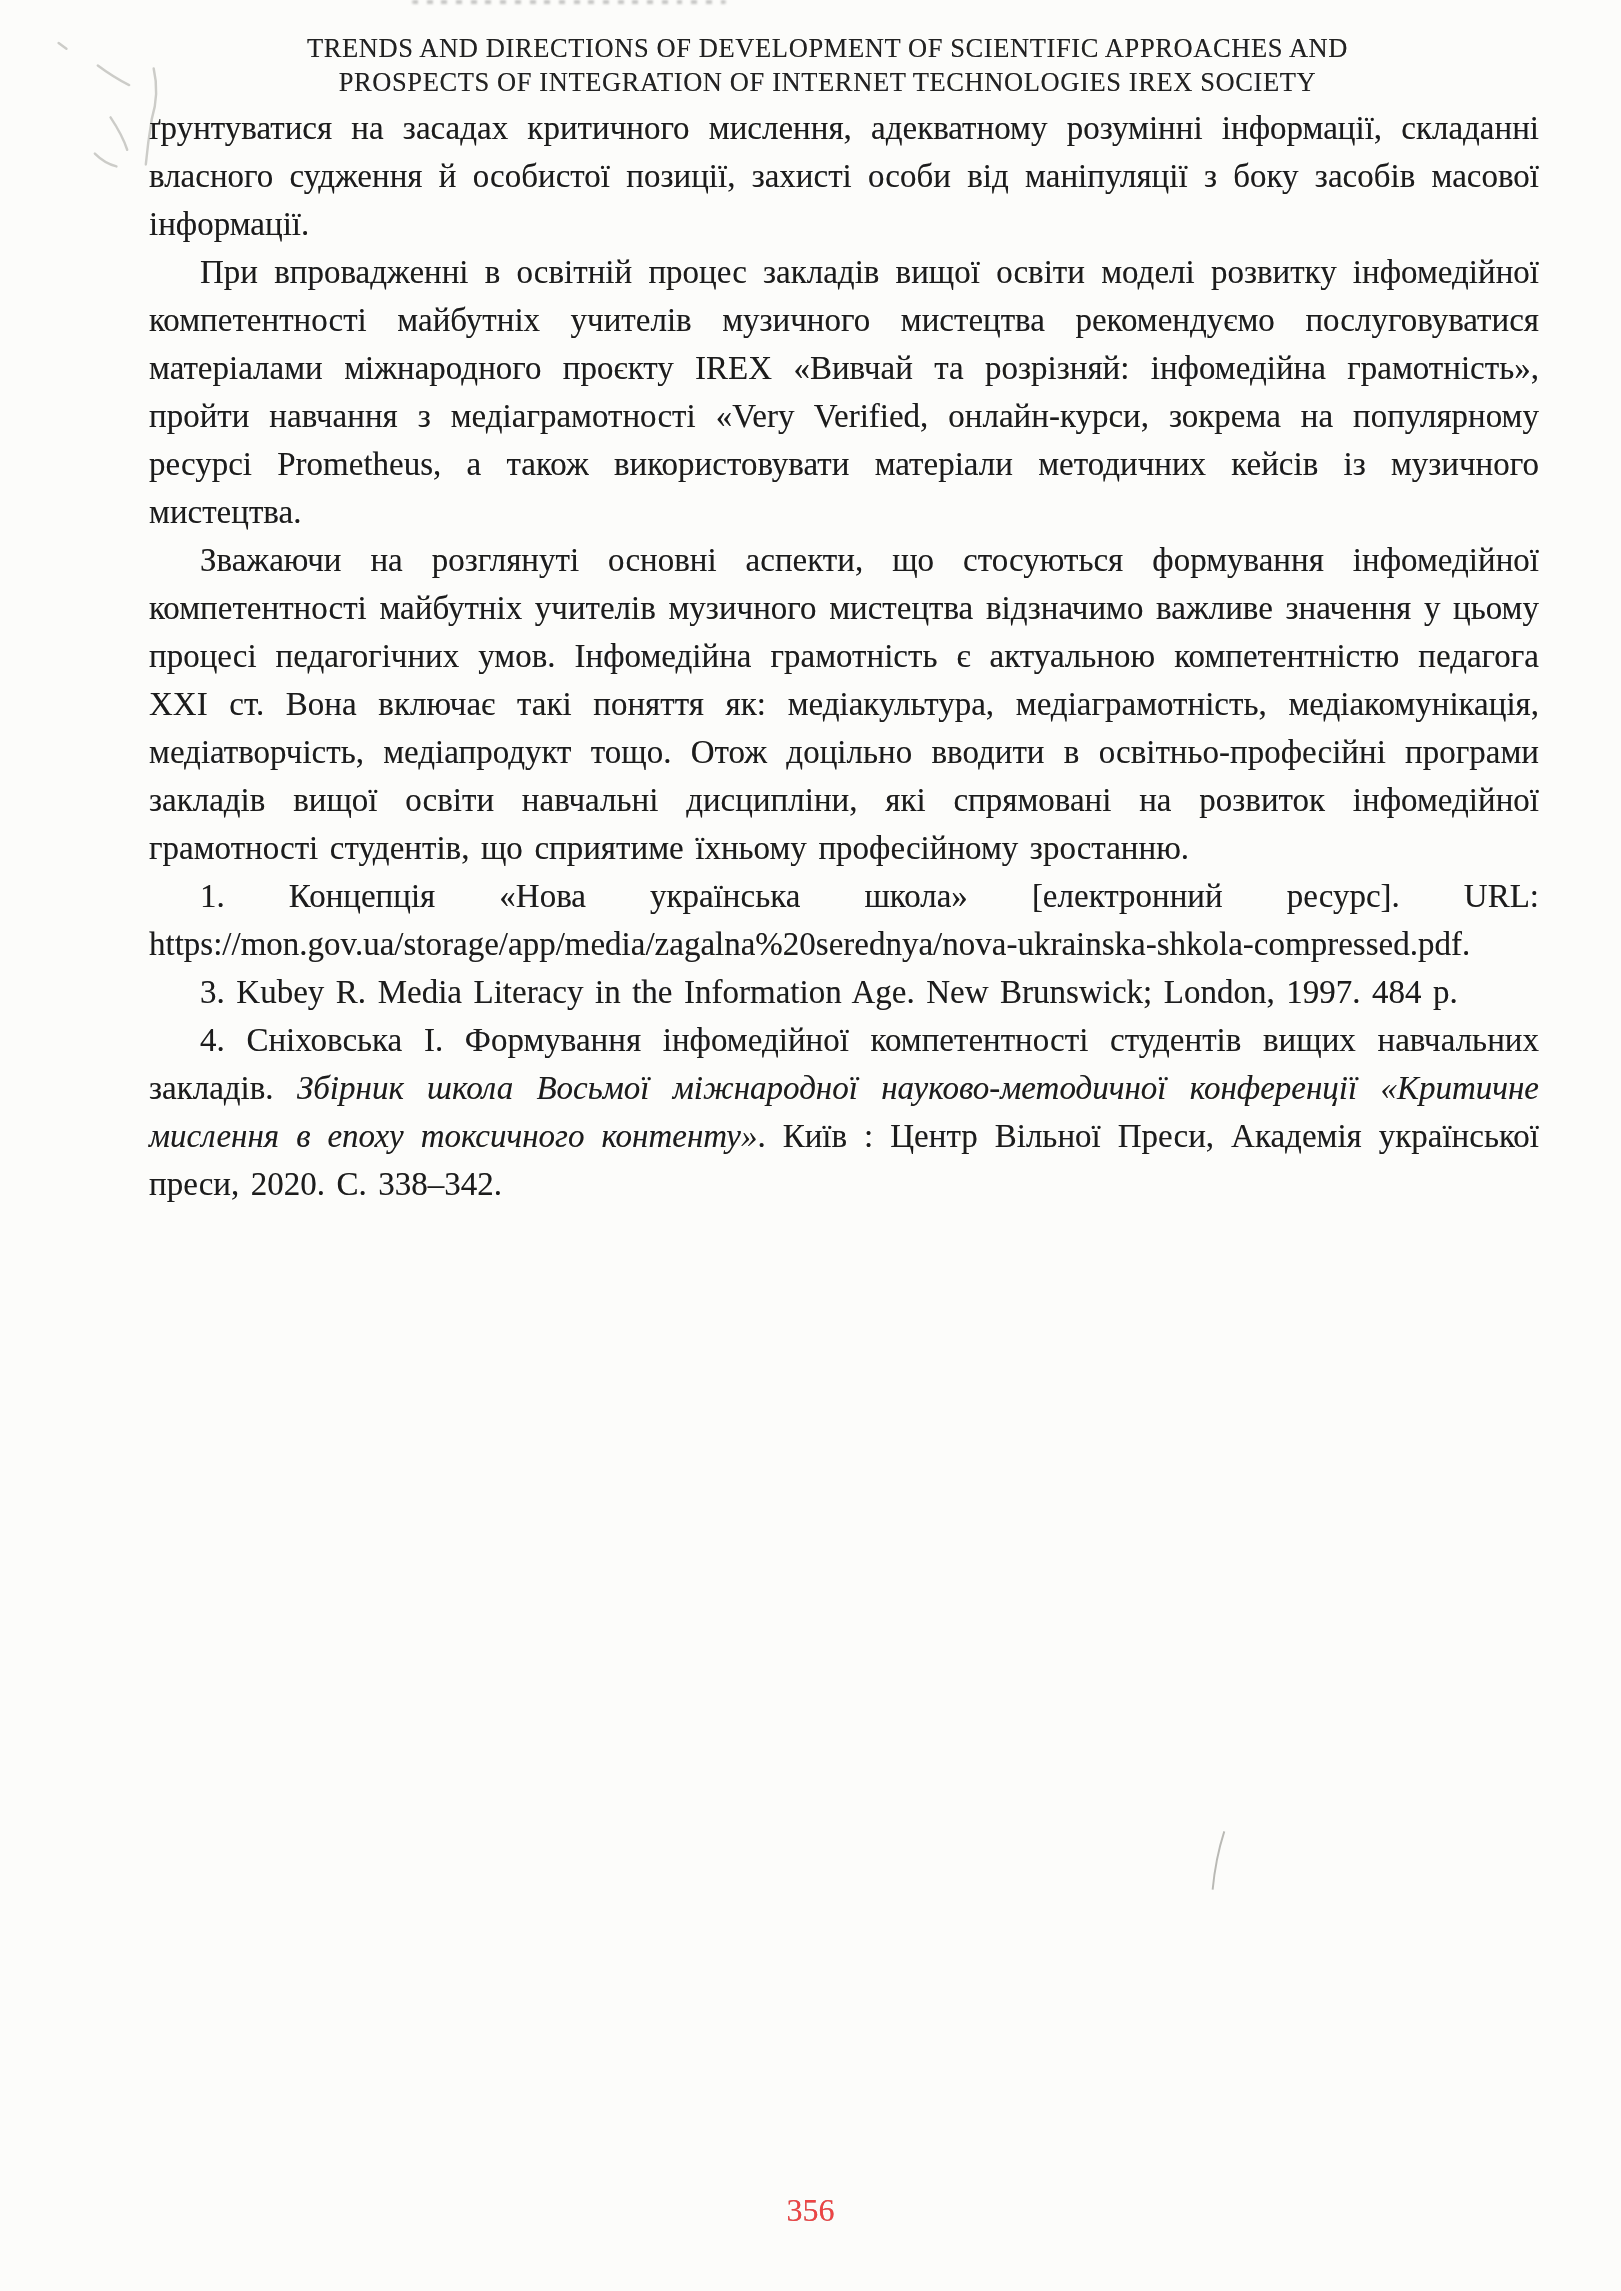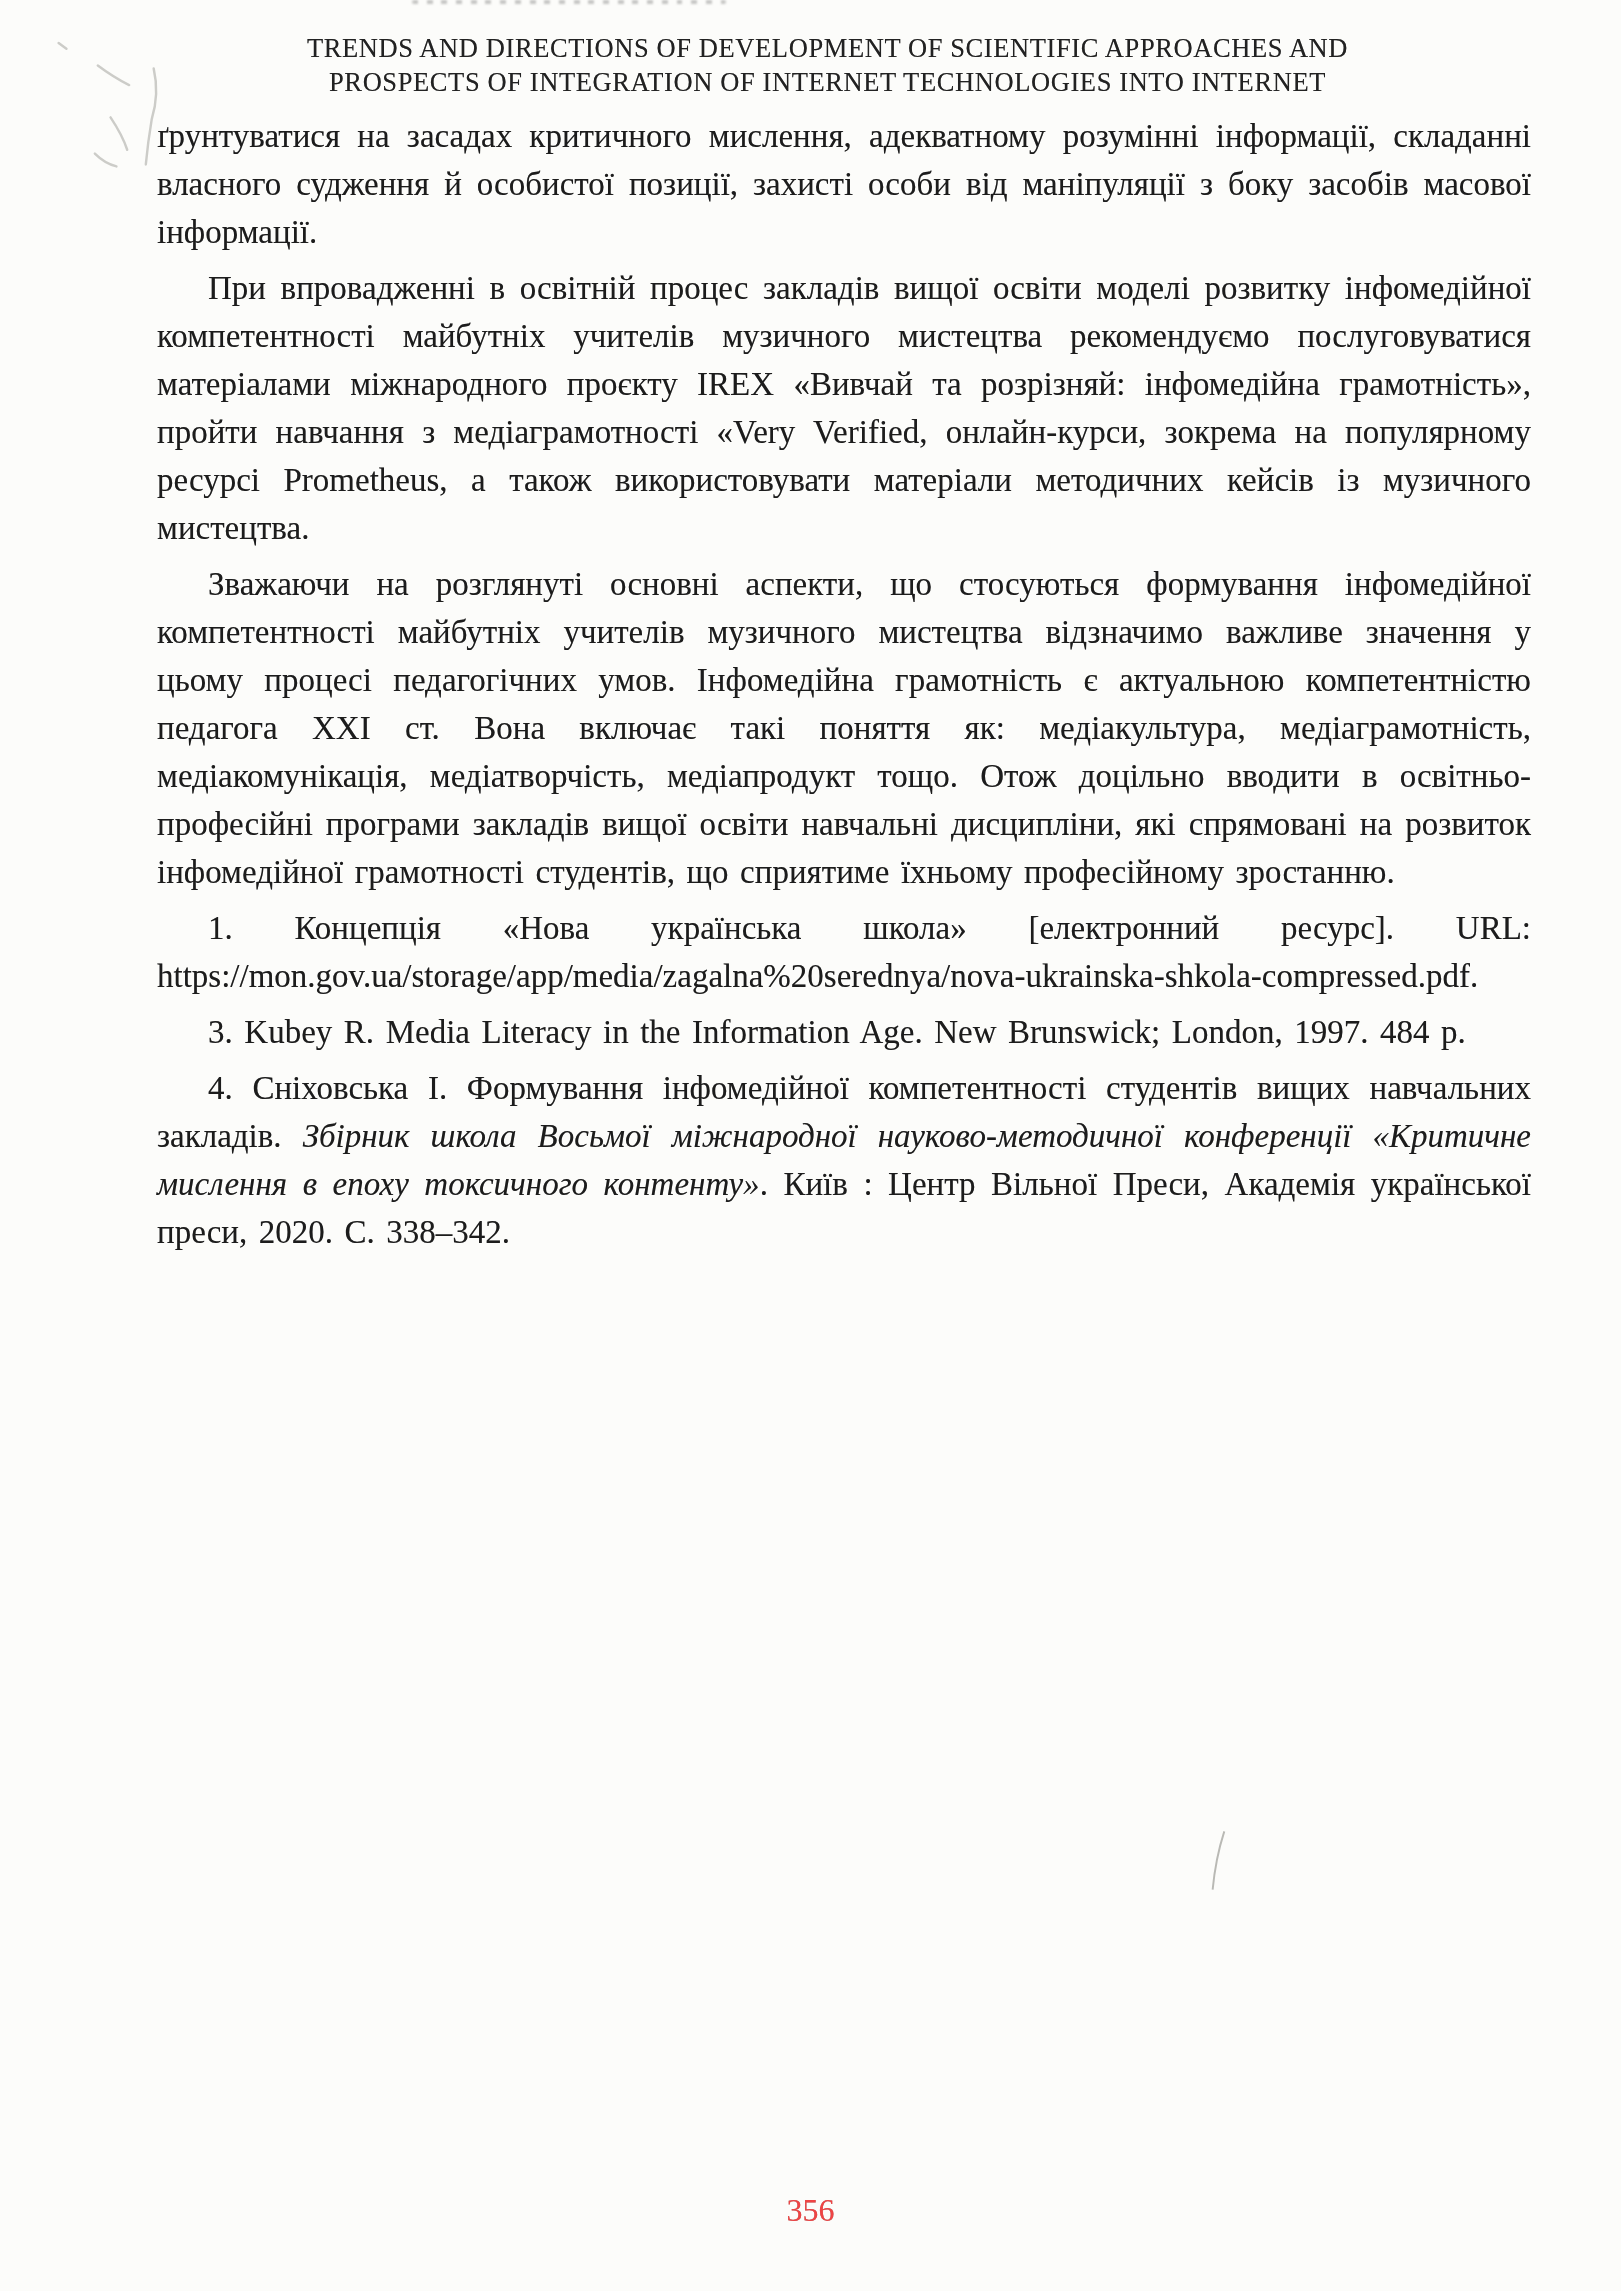--- a/index.html
+++ b/index.html
@@ -29,21 +29,21 @@
     color: #222;
     text-shadow: 0 0 0.5px rgba(30,30,30,0.45);
   }
   .content {
     position: absolute;
     top: 104px;
     left: 149px;
     width: 1390px;
   }
   .par {
-    margin: 8px;
+    margin: 0;
     font-size: 33px;
     line-height: 48px;
     text-align: justify;
     text-indent: 51px;
     word-spacing: 0.10em;
     text-shadow: 0 0 0.5px rgba(25,25,25,0.40);
   }
   .par.first {
     text-indent: 0;
   }
@@ -95,21 +95,21 @@
       <path d="M57,117 q10,10 22,13"></path>
     </g>
   </svg>
 
   <svg class="artifact" style="left:1201px; top:1825px;" width="33" height="73" viewBox="0 0 34 74">
     <path d="M24,6 Q15,34 12,66" fill="none" stroke="#a8a8a3" stroke-width="2" opacity="0.8"></path>
   </svg>
 
   <header class="header">
     <div>TRENDS AND DIRECTIONS OF DEVELOPMENT OF SCIENTIFIC APPROACHES AND</div>
-    <div>PROSPECTS OF INTEGRATION OF INTERNET TECHNOLOGIES INTO INTERNET</div>
+    <div>PROSPECTS OF INTEGRATION OF INTERNET TECHNOLOGIES IREX SOCIETY</div>
   </header>
 
   <main class="content">
     <p class="par first">ґрунтуватися на засадах критичного мислення, адекватному розумінні інформації, складанні власного судження й особистої позиції, захисті особи від маніпуляції з боку засобів масової інформації.</p>
     <p class="par">При впровадженні в освітній процес закладів вищої освіти моделі розвитку інфомедійної компетентності майбутніх учителів музичного мистецтва рекомендуємо послуговуватися матеріалами міжнародного проєкту IREX «Вивчай та розрізняй: інфомедійна грамотність», пройти навчання з медіаграмотності «Very Verified, онлайн-курси, зокрема на популярному ресурсі Prometheus, а також використовувати матеріали методичних кейсів із музичного мистецтва.</p>
     <p class="par">Зважаючи на розглянуті основні аспекти, що стосуються формування інфомедійної компетентності майбутніх учителів музичного мистецтва відзначимо важливе значення у цьому процесі педагогічних умов. Інфомедійна грамотність є актуальною компетентністю педагога XXI ст. Вона включає такі поняття як: медіакультура, медіаграмотність, медіакомунікація, медіатворчість, медіапродукт тощо. Отож доцільно вводити в освітньо-професійні програми закладів вищої освіти навчальні дисципліни, які спрямовані на розвиток інфомедійної грамотності студентів, що сприятиме їхньому професійному зростанню.</p>
 
 
     <p class="par ref"><span>1. Концепція «Нова українська школа» [електронний ресурс]. URL: https://mon.gov.ua/storage/app/media/zagalna%20serednya/nova-ukrainska-shkola-compressed.pdf.</span></p>
 

